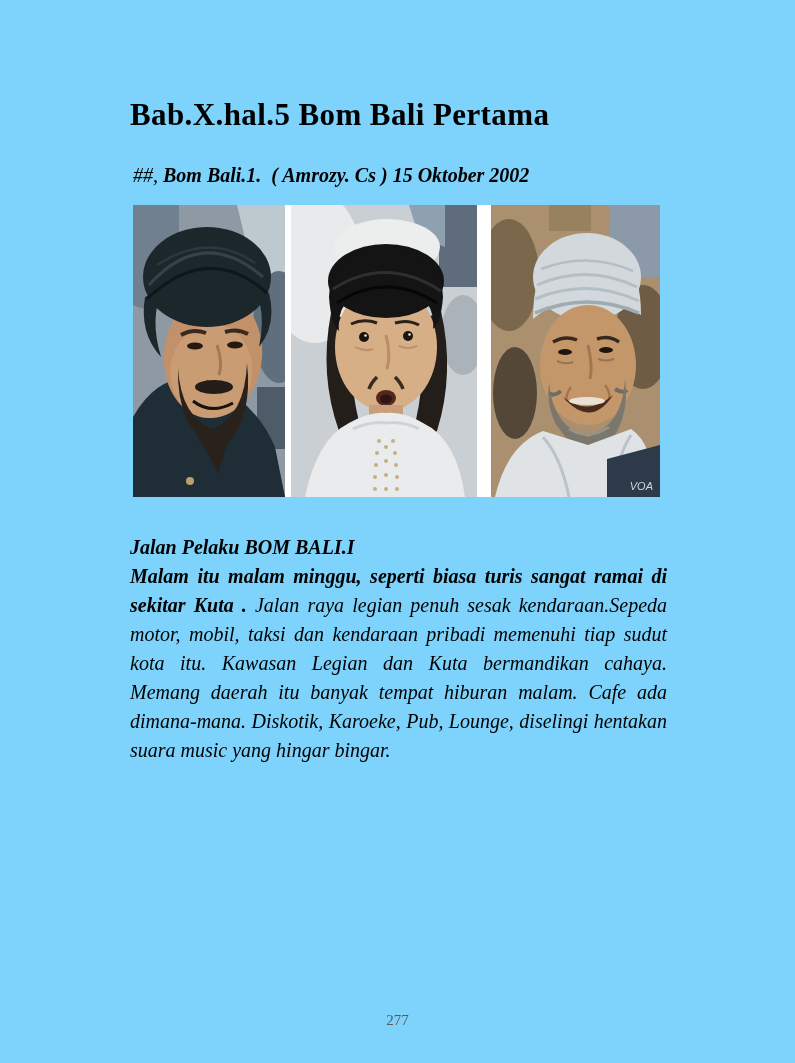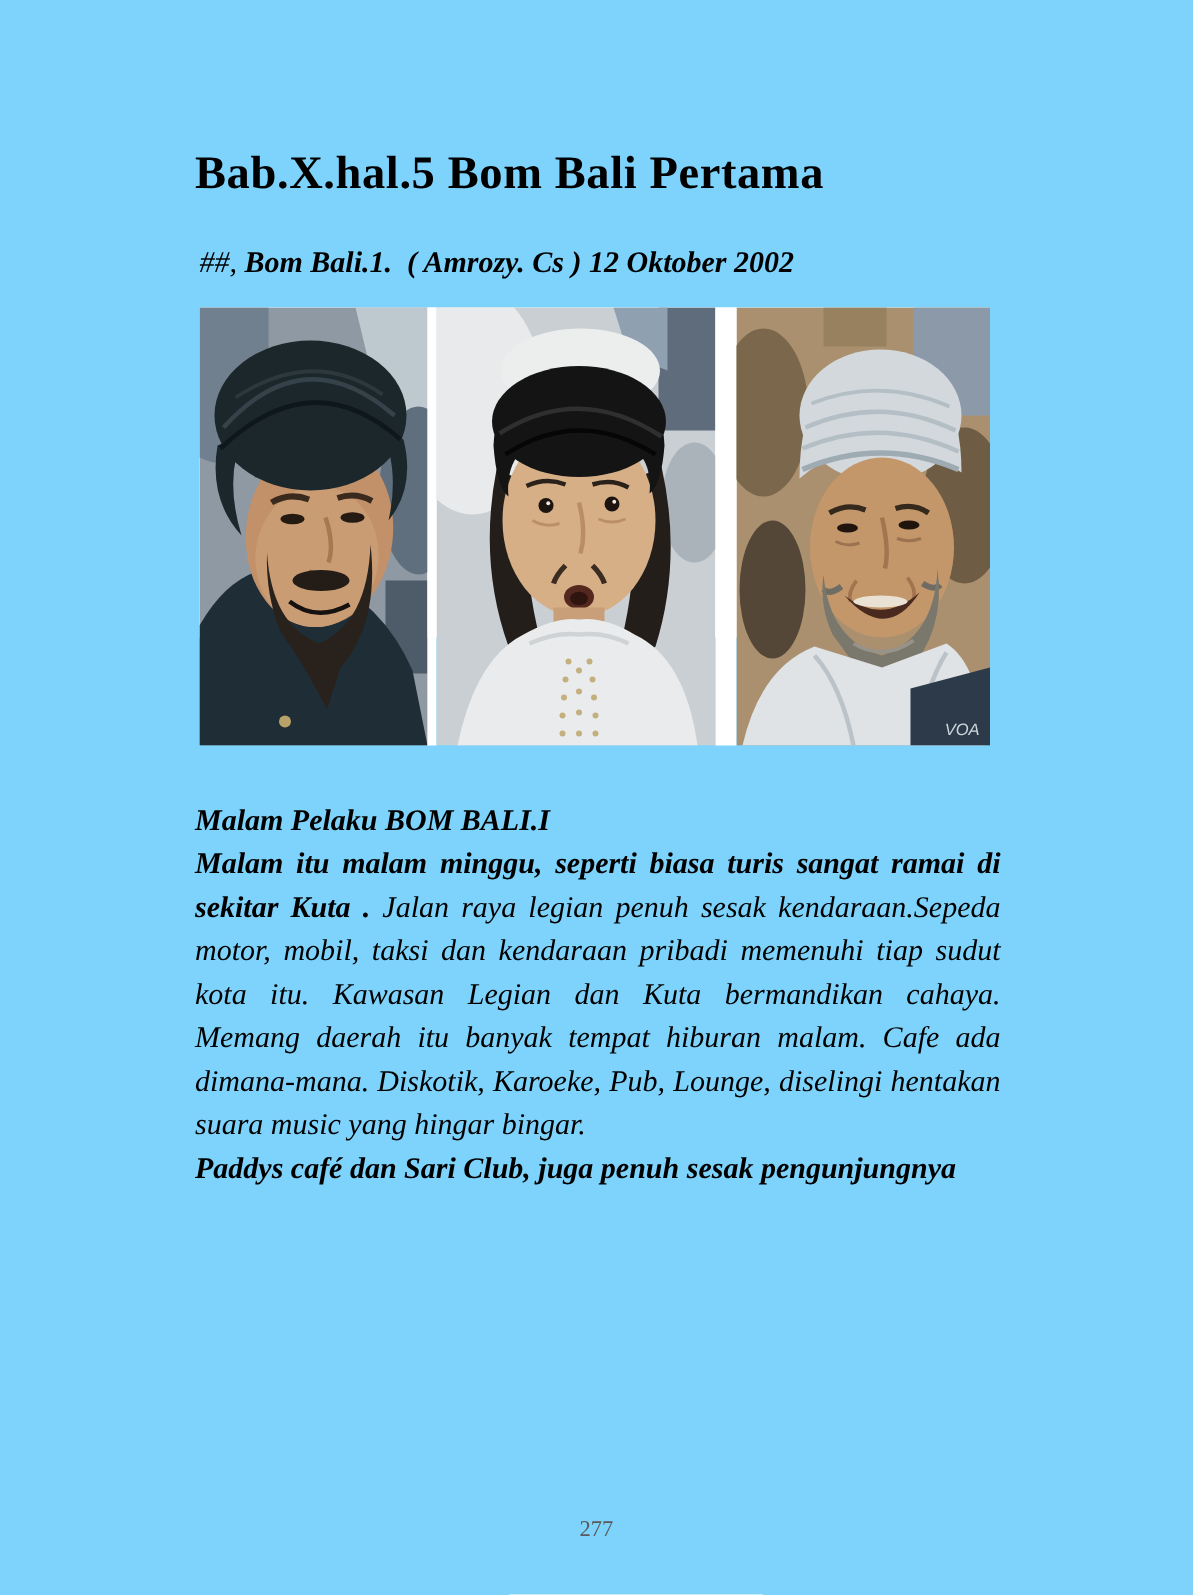--- a/index.html
+++ b/index.html
@@ -35,21 +35,21 @@
     font-size:15px; color:#5a5a5a; font-style:normal;
   }
 </style>
 </head>
 <body>
 
 <div class="page">
 
   <h1 class="title">Bab.X.hal.5 Bom Bali Pertama</h1>
 
-  <p class="subtitle"><span class="prefix">##,</span> <span>Bom Bali.1.  ( Amrozy. Cs ) 12 Oktober 2002</span></p>
+  <p class="subtitle"><span class="prefix">##,</span> <span>Bom Bali.1.  ( Amrozy. Cs ) 15 Oktober 2002</span></p>
 
   <div class="photo">
 
     <svg viewBox="0 0 152 292" width="152" height="292" xmlns="http://www.w3.org/2000/svg">
       <g>
         <rect width="152" height="292" fill="#8e99a3"></rect>
         <path d="M0 0 h46 v96 q-26 14 -46 4 Z" fill="#70808e"></path>
         <path d="M104 0 h48 v86 l-32 -20 Z" fill="#bec8cf"></path>
         <ellipse cx="146" cy="122" rx="26" ry="56" fill="#5f6f7d"></ellipse>
         <rect x="124" y="182" width="28" height="62" fill="#4d5c68"></rect>
@@ -182,20 +182,19 @@
       <g>
         <path d="M4 292 Q16 240 52 226 L97 240 L140 224 Q162 238 166 292 Z" fill="#dfe3e6"></path>
         <path d="M52 232 Q70 252 78 292 M140 230 Q126 252 120 292" stroke="#bcc3c8" stroke-width="3" fill="none"></path>
         <path d="M116 254 L169 240 L169 292 L116 292 Z" fill="#2c3a49"></path>
       </g>
       <text x="162" y="285" font-size="11" font-style="italic" fill="#cfd6dc" text-anchor="end" font-family="Liberation Sans, sans-serif">VOA</text>
     </svg>
   </div>
 
   <div class="body-text">
-    <p class="heading">Malam Pelaku BOM BALI.I</p>
+    <p class="heading">Jalan Pelaku BOM BALI.I</p>
     <p class="para"><span class="bold-seg">Malam itu malam minggu, seperti biasa turis sangat ramai di sekitar Kuta .</span><span> Jalan raya legian penuh sesak kendaraan.Sepeda motor, mobil, taksi dan kendaraan pribadi memenuhi tiap sudut kota itu. Kawasan Legian dan Kuta bermandikan cahaya. Memang daerah itu banyak tempat hiburan malam. Cafe ada dimana-mana. Diskotik, Karoeke, Pub, Lounge, diselingi hentakan suara music yang hingar bingar.</span></p>
-    <p class="para para-bold">Paddys café dan Sari Club, juga penuh sesak pengunjungnya</p>
   </div>
 
   <div class="page-number">277</div>
 
 </div>
 
 </body></html>

